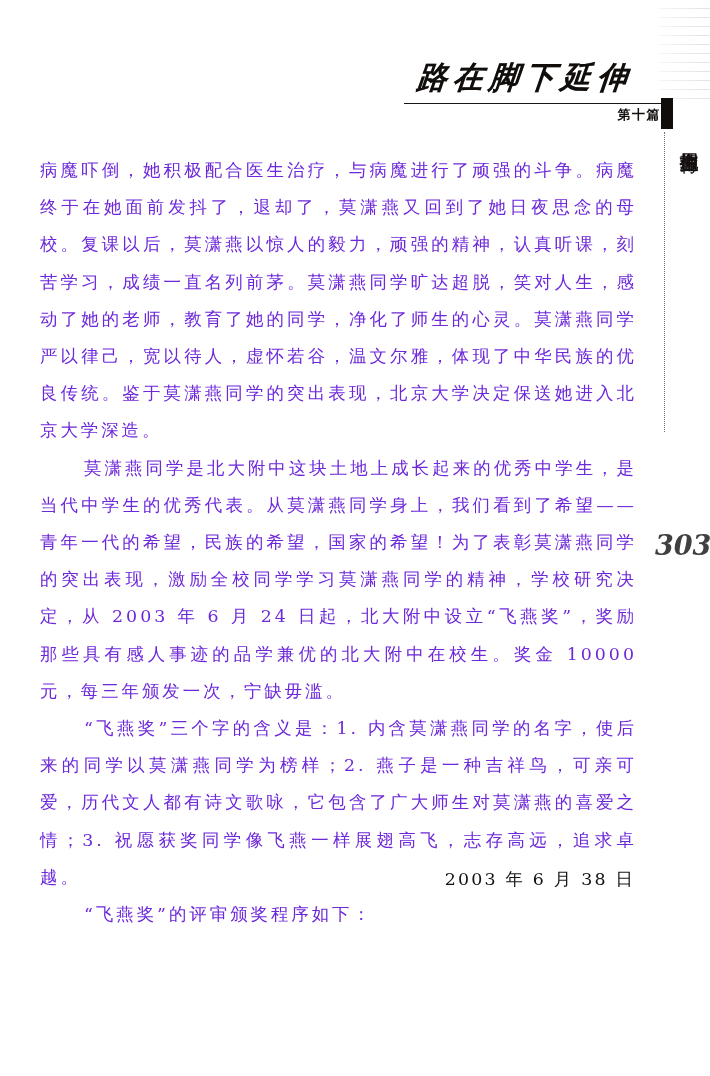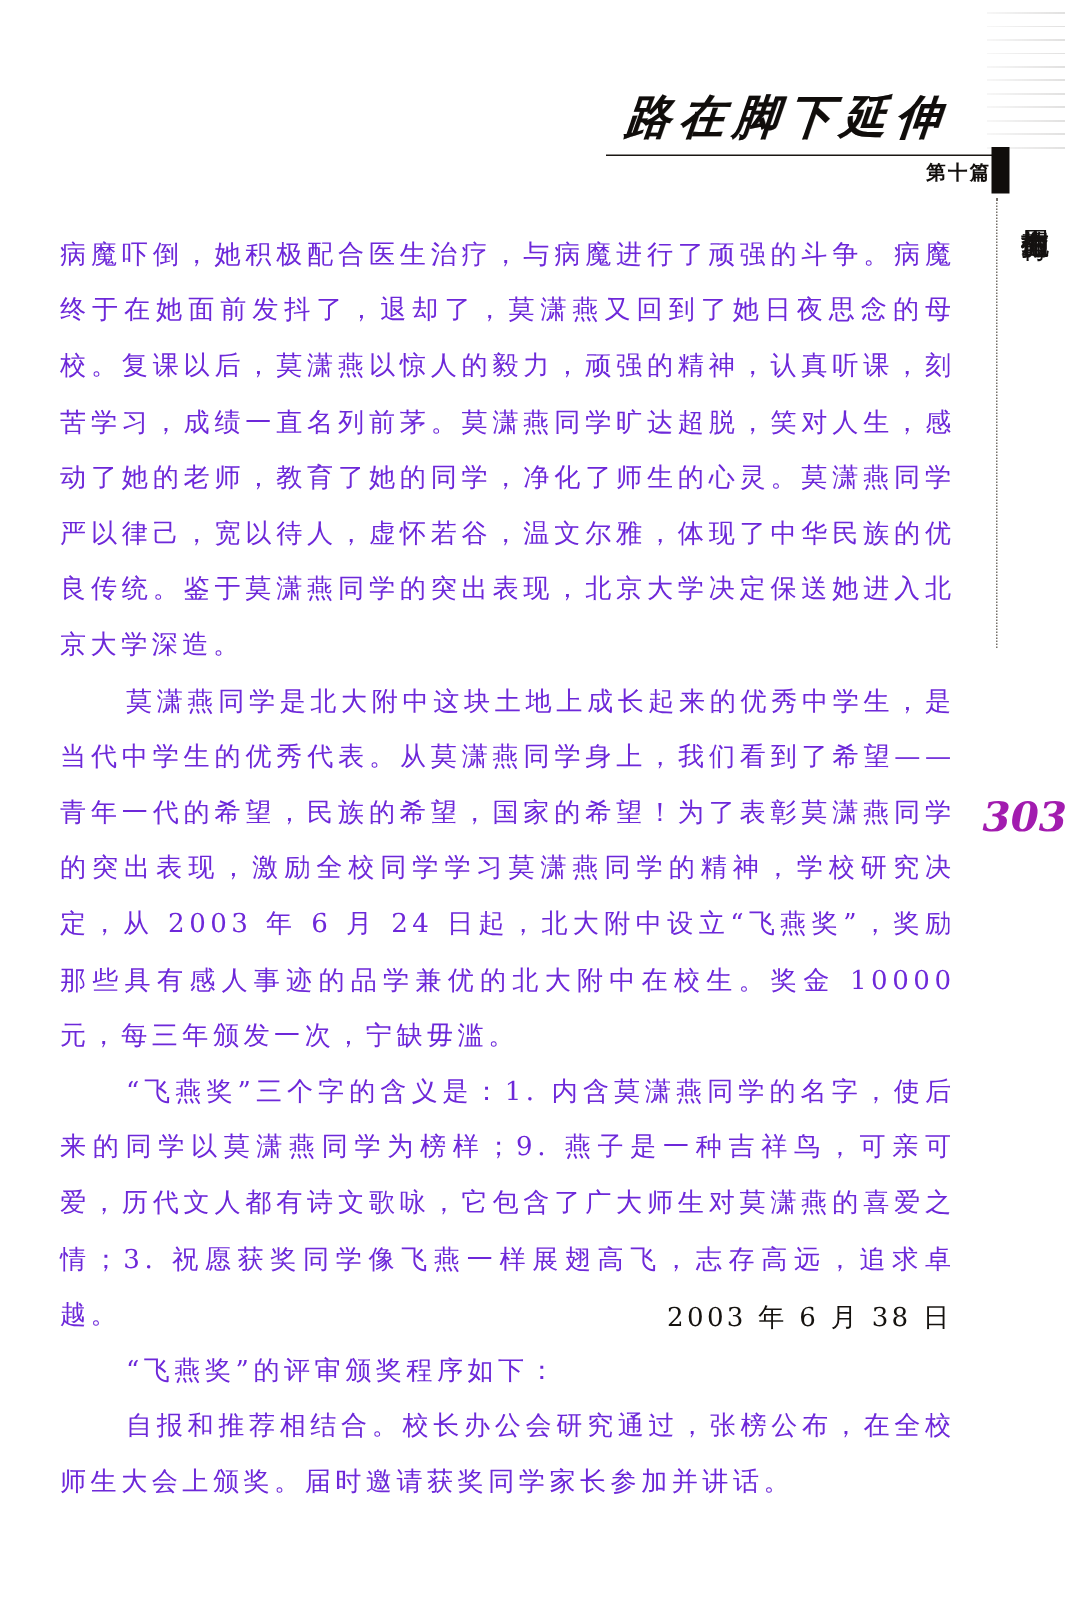--- a/index.html
+++ b/index.html
@@ -117,21 +117,21 @@
   
   .page-number {
     position: absolute;
     left: 655px;
     top: 530px;
     font-family: "DejaVu Serif", "Liberation Serif", serif;
     font-size: 27px;
     font-weight: 700;
     font-style: italic;
     letter-spacing: 0px;
-    color: #a21caf;
+    color: #404040;
   }
 
   
   .body-col {
     position: absolute;
     left: 40px;
     top: 152px;
     width: 597px;
   }
   .para {
@@ -189,22 +189,21 @@
   </div>
 
   <div class="side-rule"></div>
   <div class="side-title">用生命拥抱教育</div>
 
   <div class="page-number">303</div>
 
   <div class="body-col">
     <p class="para">病魔吓倒，她积极配合医生治疗，与病魔进行了顽强的斗争。病魔终于在她面前发抖了，退却了，莫潇燕又回到了她日夜思念的母校。复课以后，莫潇燕以惊人的毅力，顽强的精神，认真听课，刻苦学习，成绩一直名列前茅。莫潇燕同学旷达超脱，笑对人生，感动了她的老师，教育了她的同学，净化了师生的心灵。莫潇燕同学严以律己，宽以待人，虚怀若谷，温文尔雅，体现了中华民族的优良传统。鉴于莫潇燕同学的突出表现，北京大学决定保送她进入北京大学深造。</p>
     <p class="para indent">莫潇燕同学是北大附中这块土地上成长起来的优秀中学生，是当代中学生的优秀代表。从莫潇燕同学身上，我们看到了希望——青年一代的希望，民族的希望，国家的希望！为了表彰莫潇燕同学的突出表现，激励全校同学学习莫潇燕同学的精神，学校研究决定，从 2003 年 6 月 24 日起，北大附中设立“飞燕奖”，奖励那些具有感人事迹的品学兼优的北大附中在校生。奖金 10000 元，每三年颁发一次，宁缺毋滥。</p>
-    <p class="para indent">“飞燕奖”三个字的含义是：1. 内含莫潇燕同学的名字，使后来的同学以莫潇燕同学为榜样；9. 燕子是一种吉祥鸟，可亲可爱，历代文人都有诗文歌咏，它包含了广大师生对莫潇燕的喜爱之情；3. 祝愿获奖同学像飞燕一样展翅高飞，志存高远，追求卓越。</p>
+    <p class="para indent">“飞燕奖”三个字的含义是：1. 内含莫潇燕同学的名字，使后来的同学以莫潇燕同学为榜样；2. 燕子是一种吉祥鸟，可亲可爱，历代文人都有诗文歌咏，它包含了广大师生对莫潇燕的喜爱之情；3. 祝愿获奖同学像飞燕一样展翅高飞，志存高远，追求卓越。</p>
     <p class="para indent">“飞燕奖”的评审颁奖程序如下：</p>
-    <p class="para indent">自报和推荐相结合。校长办公会研究通过，张榜公布，在全校师生大会上颁奖。届时邀请获奖同学家长参加并讲话。</p>
   </div>
 
   <div class="signature">
     <span class="sig-line sig-date">2003 年 6 月 38 日</span>
   </div>
 
 </div>
 
 </body></html>

